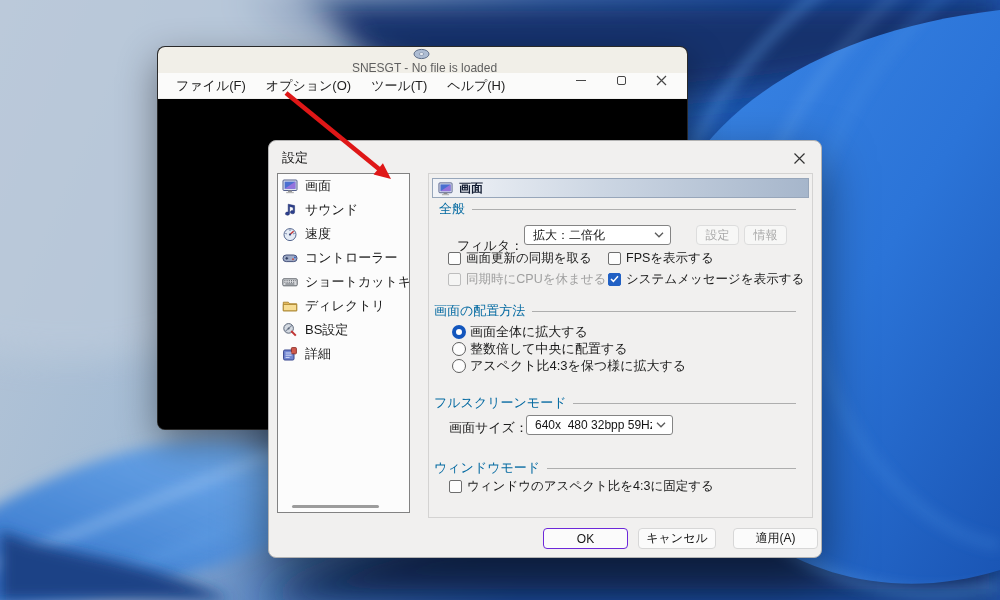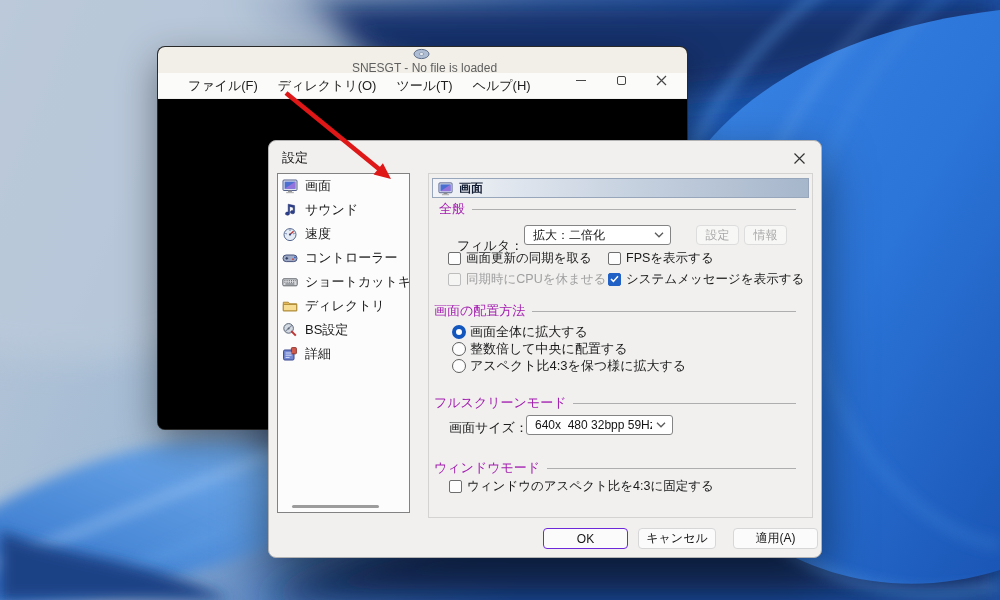--- a/index.html
+++ b/index.html
@@ -14,21 +14,21 @@
          background:#000; border:1px solid rgba(90,90,90,.45); }
   .emu-titlebar { height:26px; background:#f1efe8; border-radius:7px 7px 0 0;
                   display:flex; align-items:center; padding:0 6px 0 10px;flex-direction:column; }
   .emu-appicon { width:17px; height:14px; margin-right:7px; flex:0 0 auto; }
   .emu-title { font-size:12px; color:#5f5f5f; white-space:nowrap; }
   .emu-controls { margin-left:auto; display:flex; height:100%; }
   .emu-ctl { width:40px; height:100%; display:flex; align-items:center; justify-content:center; }
   .glyph-min { width:10px; height:1px; background:#474747; display:block; }
   .glyph-max { width:9px; height:9px; border:1px solid #474747; border-radius:2px; display:block; }
   .emu-menubar { height:26px; background:#fbfbfa; display:flex; align-items:center;
-                 padding-left:20px; border-bottom:1px solid #f0f0ee; }
+                 padding-left:8px; border-bottom:1px solid #f0f0ee; }
   .menu-item { font-size:13px; color:#1e1e1e; padding:4px 10px; white-space:nowrap; }
   .emu-client { position:absolute; left:0; right:0; top:53px; bottom:0;
                 background:#000; border-radius:0 0 7px 7px; }
 
   
   .dlg { position:absolute; left:268px; top:140px; width:554px; height:418px;
          background:#f1f0ef; border:1px solid #b3b3b3; border-radius:8px;
          box-shadow:0 20px 50px rgba(0,0,0,.5); }
   .dlg-title { position:absolute; left:13px; top:8px; font-size:13px; color:#141414; }
   .dlg-close { position:absolute; right:11px; top:6px; width:22px; height:22px;
@@ -44,21 +44,21 @@
 
   .panel { position:absolute; left:159px; top:32px; width:385px; height:345px;
            border:1px solid #d4d3d2; }
   .panel-header { position:absolute; left:3px; right:3px; top:4px; height:20px;
                   display:flex; align-items:center; gap:6px; padding-left:5px;
                   background:linear-gradient(to right,#f2f4f8 0%,#ccd6e3 45%,#a6b6cb 100%);
                   border:1px solid #97a6ba; }
   .panel-header .ph-label { font-size:12px; font-weight:bold; color:#101a30; }
 
   .group-hdr { position:absolute; display:flex; align-items:center; gap:7px;
-               font-size:13px; color:#a21caf; height:14px; }
+               font-size:13px; color:#0369a1; height:14px; }
   .group-hdr .gline { flex:1; height:1px; background:#aeaeae; }
 
   .lbl { position:absolute; font-size:13px; color:#1b1b1b; white-space:nowrap; }
 
   .combo { position:absolute; height:20px; background:#fff; border:1px solid #848484;
            border-radius:3px; display:flex; align-items:center; padding:0 6px 0 8px; }
   .combo .combo-value { font-size:12px; color:#141414; white-space:pre; flex:1; overflow:hidden; }
   .combo .chev { flex:0 0 auto; margin-left:4px; }
 
   .btn { position:absolute; height:20px; background:#fbfbfb; border:1px solid #d7d7d7;
@@ -143,21 +143,21 @@
           </div>
         <div class="emu-ctl">
           <svg width="11" height="11" viewBox="0 0 11 11">
               <path d="M1,1 L10,10 M10,1 L1,10" stroke="#474747" stroke-width="1.2" fill="none"></path>
             </svg>
         </div>
       </div>
     </div>
     <div class="emu-menubar">
       <span class="menu-item">ファイル(F)</span>
-      <span class="menu-item">ディレクトリ(O)</span>
+      <span class="menu-item">オプション(O)</span>
       <span class="menu-item">ツール(T)</span>
       <span class="menu-item">ヘルプ(H)</span>
     </div>
     <div class="emu-client"></div>
   </div>
 
   <div class="dlg">
     <span class="dlg-title">設定</span>
     <div class="dlg-close">
       <svg width="13" height="13" viewBox="0 0 13 13">

